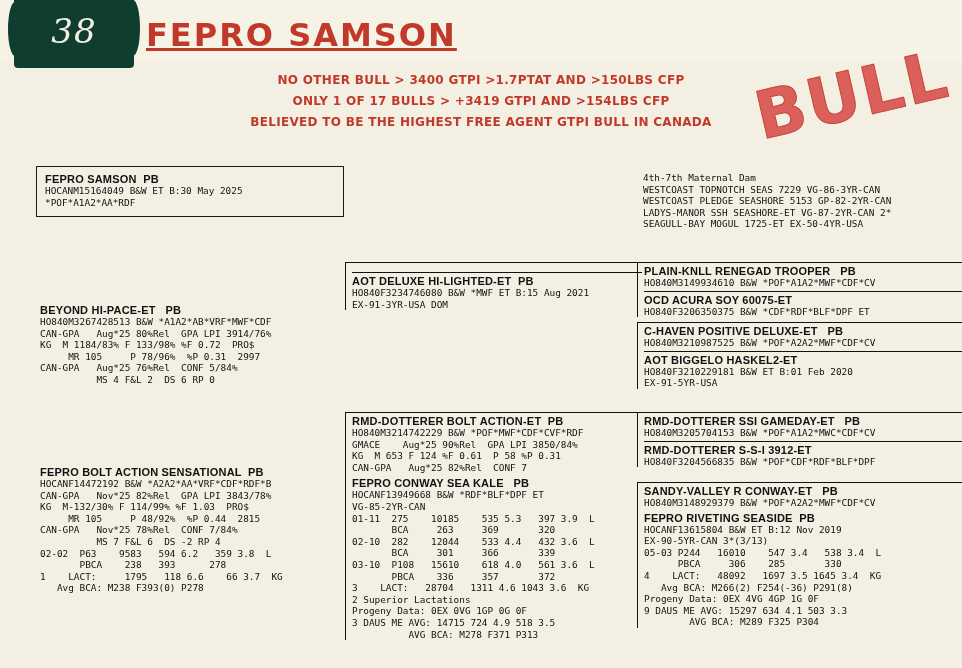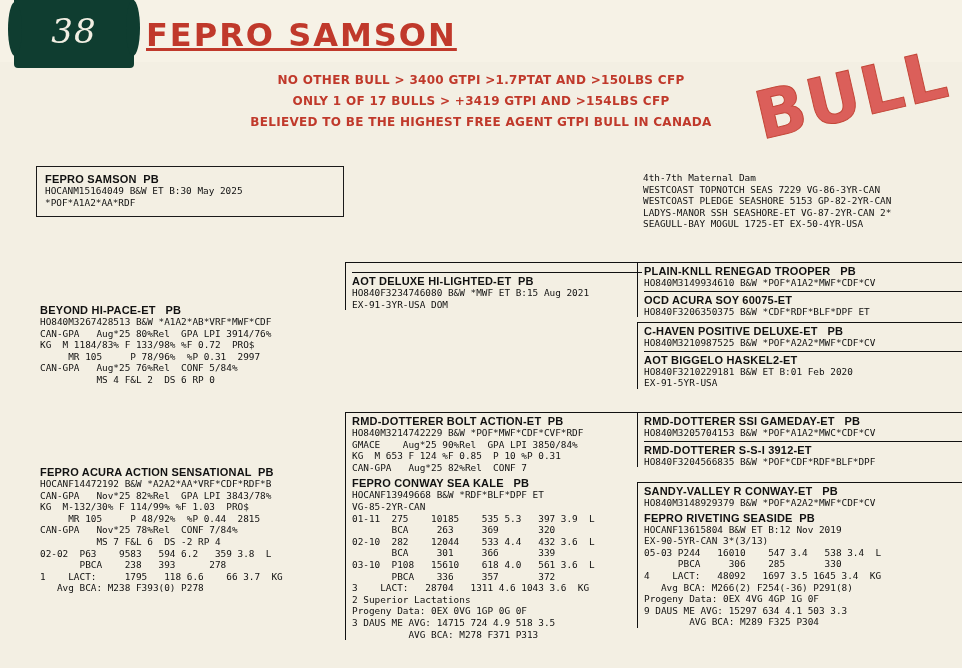--- a/index.html
+++ b/index.html
@@ -117,21 +117,21 @@
     <div class="ln">CAN-GPA   Aug*25 80%Rel  GPA LPI 3914/76%</div>
     <div class="ln">KG  M 1184/83% F 133/98% %F 0.72  PRO$</div>
     <div class="ln">     MR 105     P 78/96%  %P 0.31  2997</div>
     <div class="ln">CAN-GPA   Aug*25 76%Rel  CONF 5/84%</div>
     <div class="ln">          MS 4 F&amp;L 2  DS 6 RP 0</div>
   </div>
 </div>
 
 <div class="col" style="left:40px;top:466px;width:320px;">
   <div class="blk">
-    <div class="ttl">FEPRO ACURA ACTION SENSATIONAL  PB</div>
+    <div class="ttl">FEPRO BOLT ACTION SENSATIONAL  PB</div>
     <div class="ln">HOCANF14472192 B&amp;W *A2A2*AA*VRF*CDF*RDF*B</div>
     <div class="ln">CAN-GPA   Nov*25 82%Rel  GPA LPI 3843/78%</div>
     <div class="ln">KG  M-132/30% F 114/99% %F 1.03  PRO$</div>
     <div class="ln">     MR 105     P 48/92%  %P 0.44  2815</div>
     <div class="ln">CAN-GPA   Nov*25 78%Rel  CONF 7/84%</div>
     <div class="ln">          MS 7 F&amp;L 6  DS -2 RP 4</div>
     <div class="ln">02-02  P63    9583   594 6.2   359 3.8  L</div>
     <div class="ln">       PBCA    238   393      278</div>
     <div class="ln">1    LACT:     1795   118 6.6    66 3.7  KG</div>
     <div class="ln">   Avg BCA: M238 F393(0) P278</div>
@@ -145,21 +145,21 @@
     <div class="ln">HO840F3234746080 B&amp;W *MWF ET B:15 Aug 2021</div>
     <div class="ln">EX-91-3YR-USA DOM</div>
   </div>
 </div>
 
 <div class="col" style="left:345px;top:412px;width:300px;border-left:1px solid #111;border-top:1px solid #111;padding-left:6px;padding-top:2px;">
   <div class="blk">
     <div class="ttl">RMD-DOTTERER BOLT ACTION-ET  PB</div>
     <div class="ln">HO840M3214742229 B&amp;W *POF*MWF*CDF*CVF*RDF</div>
     <div class="ln">GMACE    Aug*25 90%Rel  GPA LPI 3850/84%</div>
-    <div class="ln">KG  M 653 F 124 %F 0.85  P 10 %P 0.31</div>
+    <div class="ln">KG  M 653 F 124 %F 0.61  P 58 %P 0.31</div>
     <div class="ln">CAN-GPA   Aug*25 82%Rel  CONF 7</div>
   </div>
   <div class="blk" style="margin-top:4px;">
     <div class="ttl">FEPRO CONWAY SEA KALE   PB</div>
     <div class="ln">HOCANF13949668 B&amp;W *RDF*BLF*DPF ET</div>
     <div class="ln">VG-85-2YR-CAN</div>
     <div class="ln">01-11  275    10185    535 5.3   397 3.9  L</div>
     <div class="ln">       BCA     263     369       320</div>
     <div class="ln">02-10  282    12044    533 4.4   432 3.6  L</div>
     <div class="ln">       BCA     301     366       339</div>

